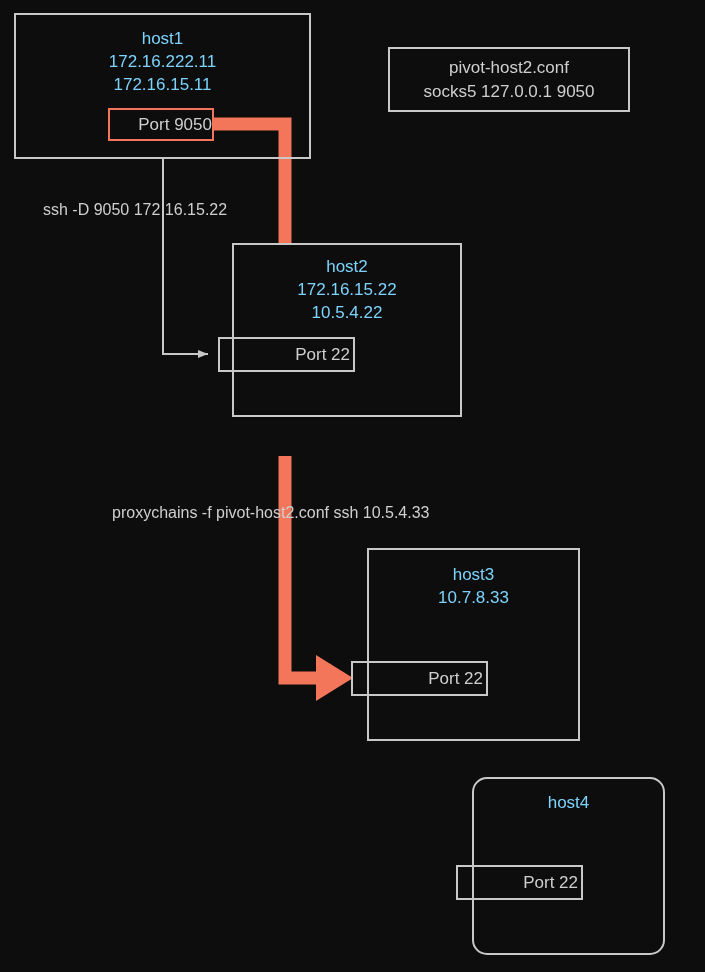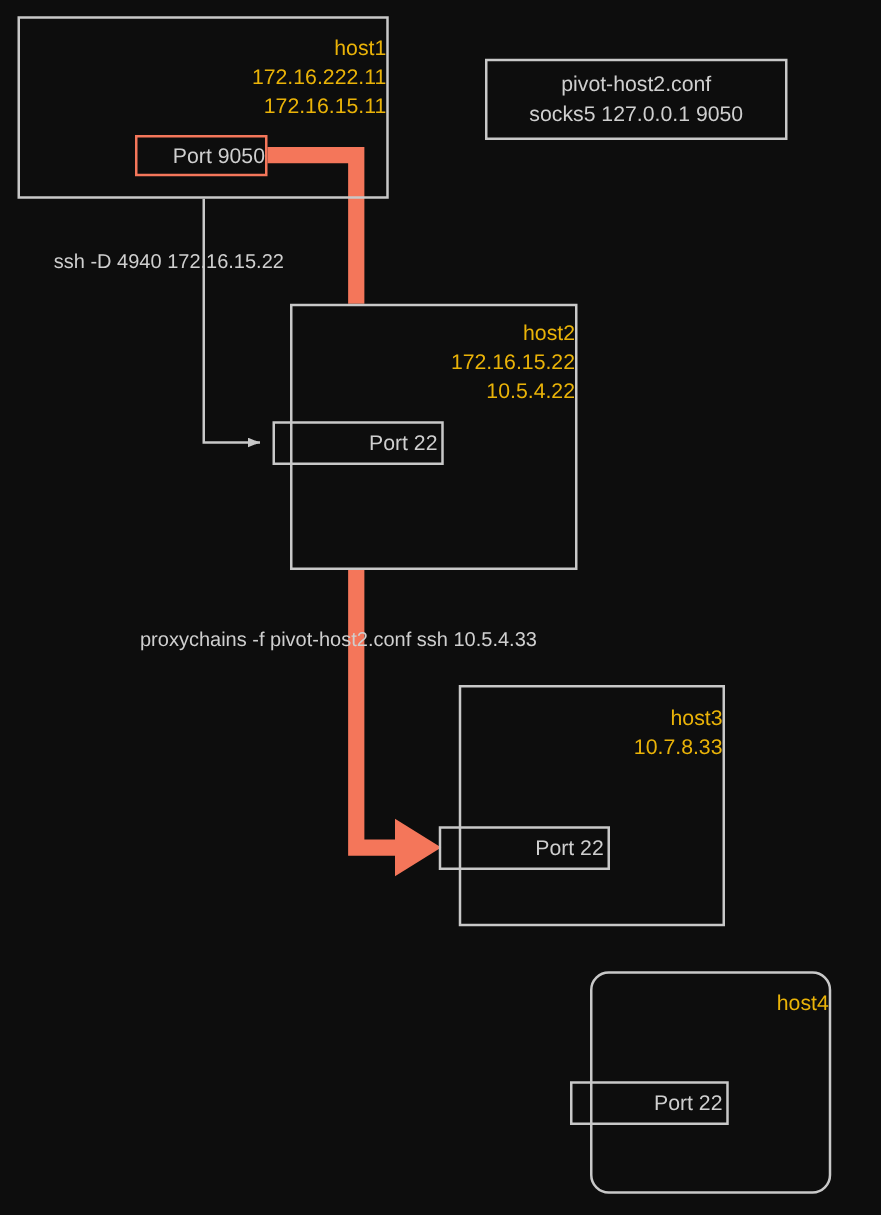--- a/index.html
+++ b/index.html
@@ -19,22 +19,22 @@
   .host-box {
     position: absolute;
     box-sizing: border-box;
     border: 2px solid #c8c8c8;
     background: transparent;
   }
   .host-labels {
     position: absolute;
     left: 0;
     right: 0;
-    text-align: right;
-    color: #eab308;
+    text-align: center;
+    color: #7dd3fc;
     font-size: 17px;
     line-height: 23px;
     white-space: nowrap;
     pointer-events: none;
   }
   .host-labels .ln { display: block; }
   .port-box {
     position: absolute;
     box-sizing: border-box;
     border: 2px solid #c8c8c8;
@@ -116,23 +116,23 @@
   </div>
   <div class="port-box accent" style="left:108px; top:108px; width:106px; height:33px;justify-content:flex-end;">
     <span>Port 9050</span>
   </div>
 
   <div class="conf-box" style="left:388px; top:47px; width:242px; height:65px;">
     <span>pivot-host2.conf</span>
     <span>socks5 127.0.0.1 9050</span>
   </div>
 
-  <div class="cmd-label" style="left:43px; top:201px;">ssh -D 4940 172.16.15.22</div>
+  <div class="cmd-label" style="left:43px; top:201px;">ssh -D 9050 172.16.15.22</div>
 
-  <div class="host-box" style="left:232px; top:243px; width:230px; height:213px;">
+  <div class="host-box" style="left:232px; top:243px; width:230px; height:174px;">
     <div class="host-labels" style="top:10px;">
       <span class="ln">host2</span>
       <span class="ln">172.16.15.22</span>
       <span class="ln">10.5.4.22</span>
     </div>
   </div>
   <div class="port-box" style="left:218px; top:337px; width:137px; height:35px;">
     <span>Port 22</span>
   </div>
 

